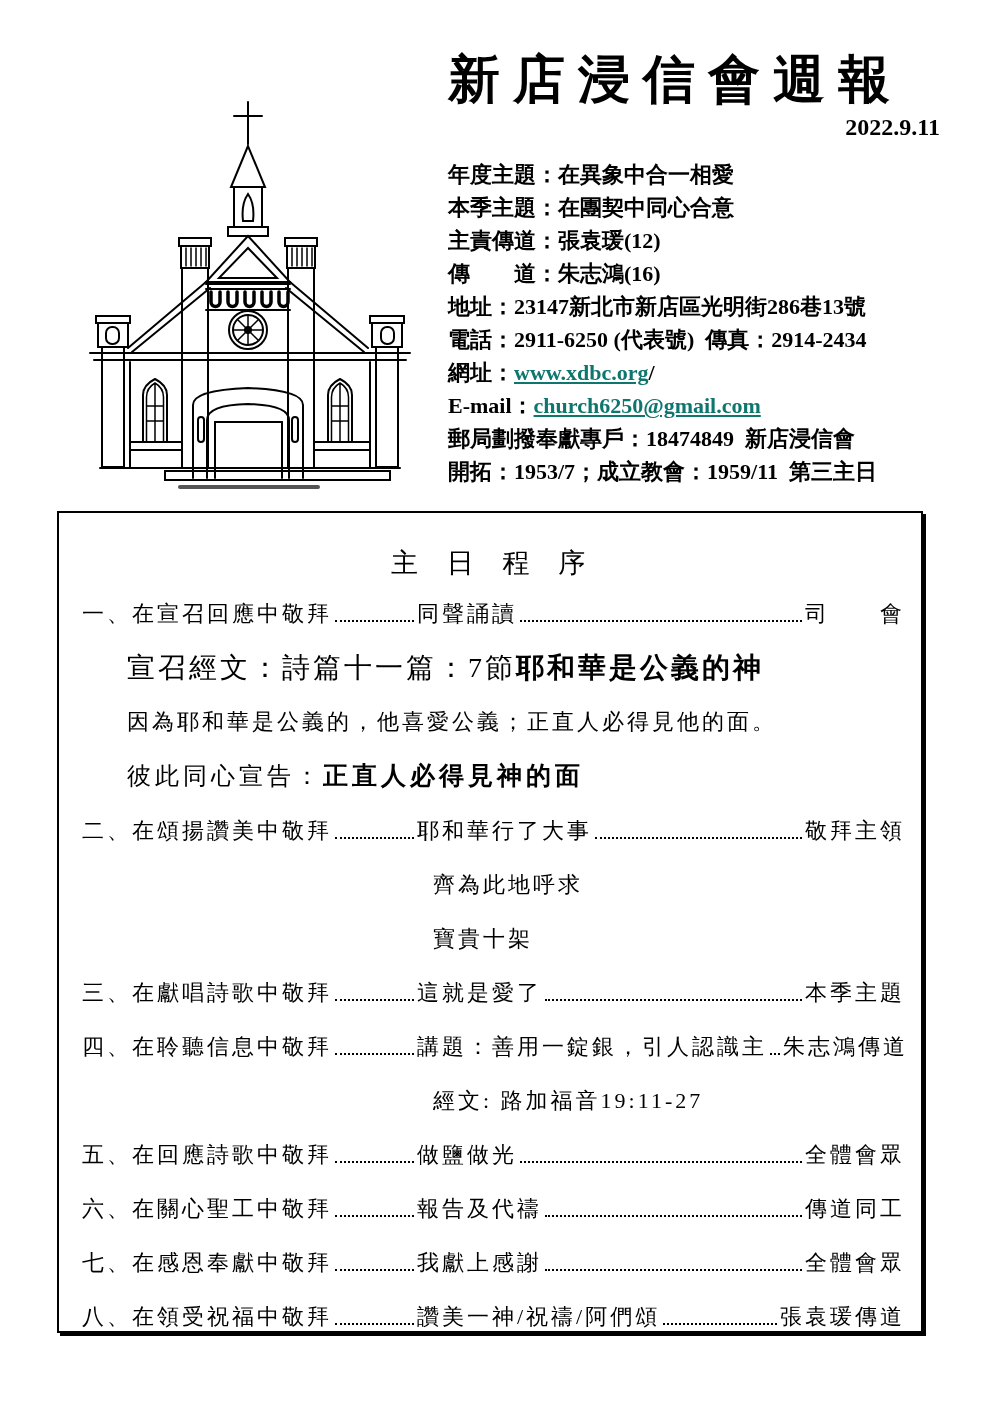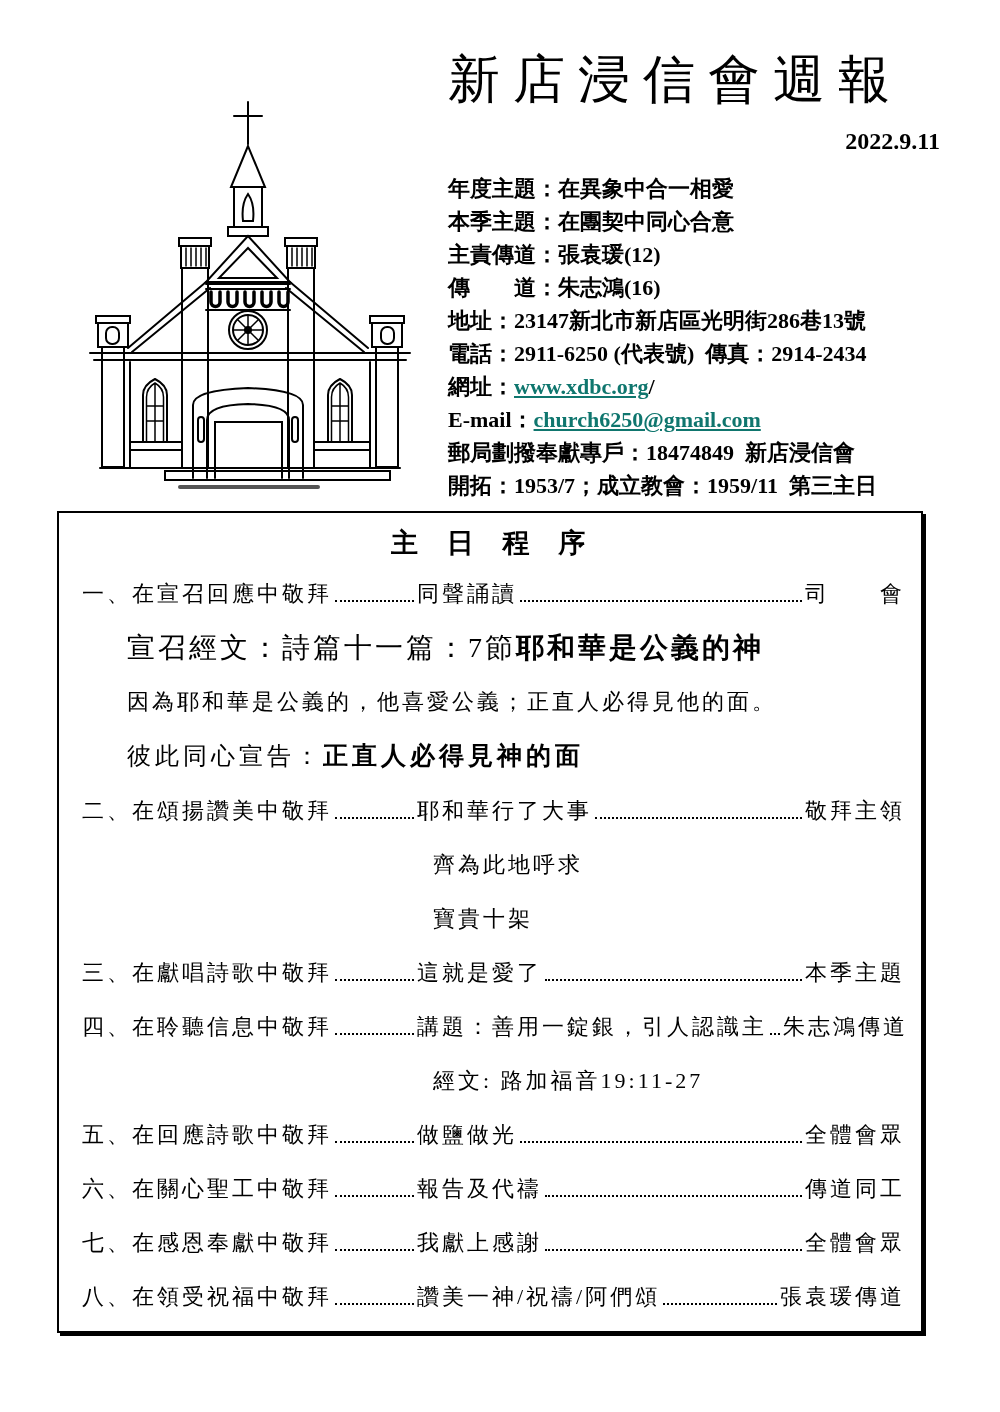--- a/index.html
+++ b/index.html
@@ -3,33 +3,33 @@
 <meta charset="utf-8">
 <style>
   html,body { margin:0; padding:0; background:#ffffff; }
   .page {
     position:relative; width:1000px; height:1412px; background:#fff;
     font-family:"Liberation Serif","DejaVu Serif",serif; color:#000; overflow:hidden;
   }
   
   .church { position:absolute; left:80px; top:90px; width:340px; height:410px; }
   .hdr { position:absolute; left:448px; top:48px; width:492px; }
-  .title { font-size:52px; letter-spacing:13px; white-space:nowrap; line-height:64px; font-weight:400; }
-  .date  { text-align:right; font-size:24px; font-weight:bold; line-height:30px; margin-top:14px; }
+  .title { font-size:52px; letter-spacing:13px; white-space:nowrap; line-height:64px; font-weight:700; }
+  .date  { text-align:right; font-size:24px; font-weight:bold; line-height:30px; }
   .info  { margin-top:16px; }
   .info-line { font-size:22px; font-weight:bold; line-height:33px; white-space:pre; }
   .link { color:#0f766e; text-decoration:underline; cursor:pointer; font-weight:bold; }
   .link-suffix { color:#000; }
   
   .main-box {
     position:absolute; left:57px; top:511px; width:866px; height:822px;
     border:2px solid #000; box-shadow:3px 3px 0 #000; box-sizing:border-box;
     padding:12px 16px 0 23px; background:#fff;
   }
-  .phead { text-align:center; font-size:27px; font-weight:bold; letter-spacing:11px; line-height:36px; margin-bottom:17px; }
+  .phead { text-align:center; font-size:27px; font-weight:normal; letter-spacing:11px; line-height:36px; margin-bottom:17px;margin-top:20px; }
   .pline { font-size:22px; letter-spacing:3px; line-height:31px; min-height:31px; margin-bottom:23px; }
   .prow  { display:flex; align-items:flex-end; }
   .pleft { display:flex; align-items:flex-end; width:335px; flex-shrink:0; }
   .pnum  { flex-shrink:0; }
   .pact  { flex-shrink:0; }
   .pitem, .pperson { flex-shrink:0; white-space:pre; }
   .dots  { flex:1 1 auto; min-width:10px; border-bottom:2px dotted #000; margin:0 3px 7px 3px; }
   .psub    { margin-left:351px; }
   .pindent { margin-left:45px; }
   .pmixed  { font-size:28px; }

